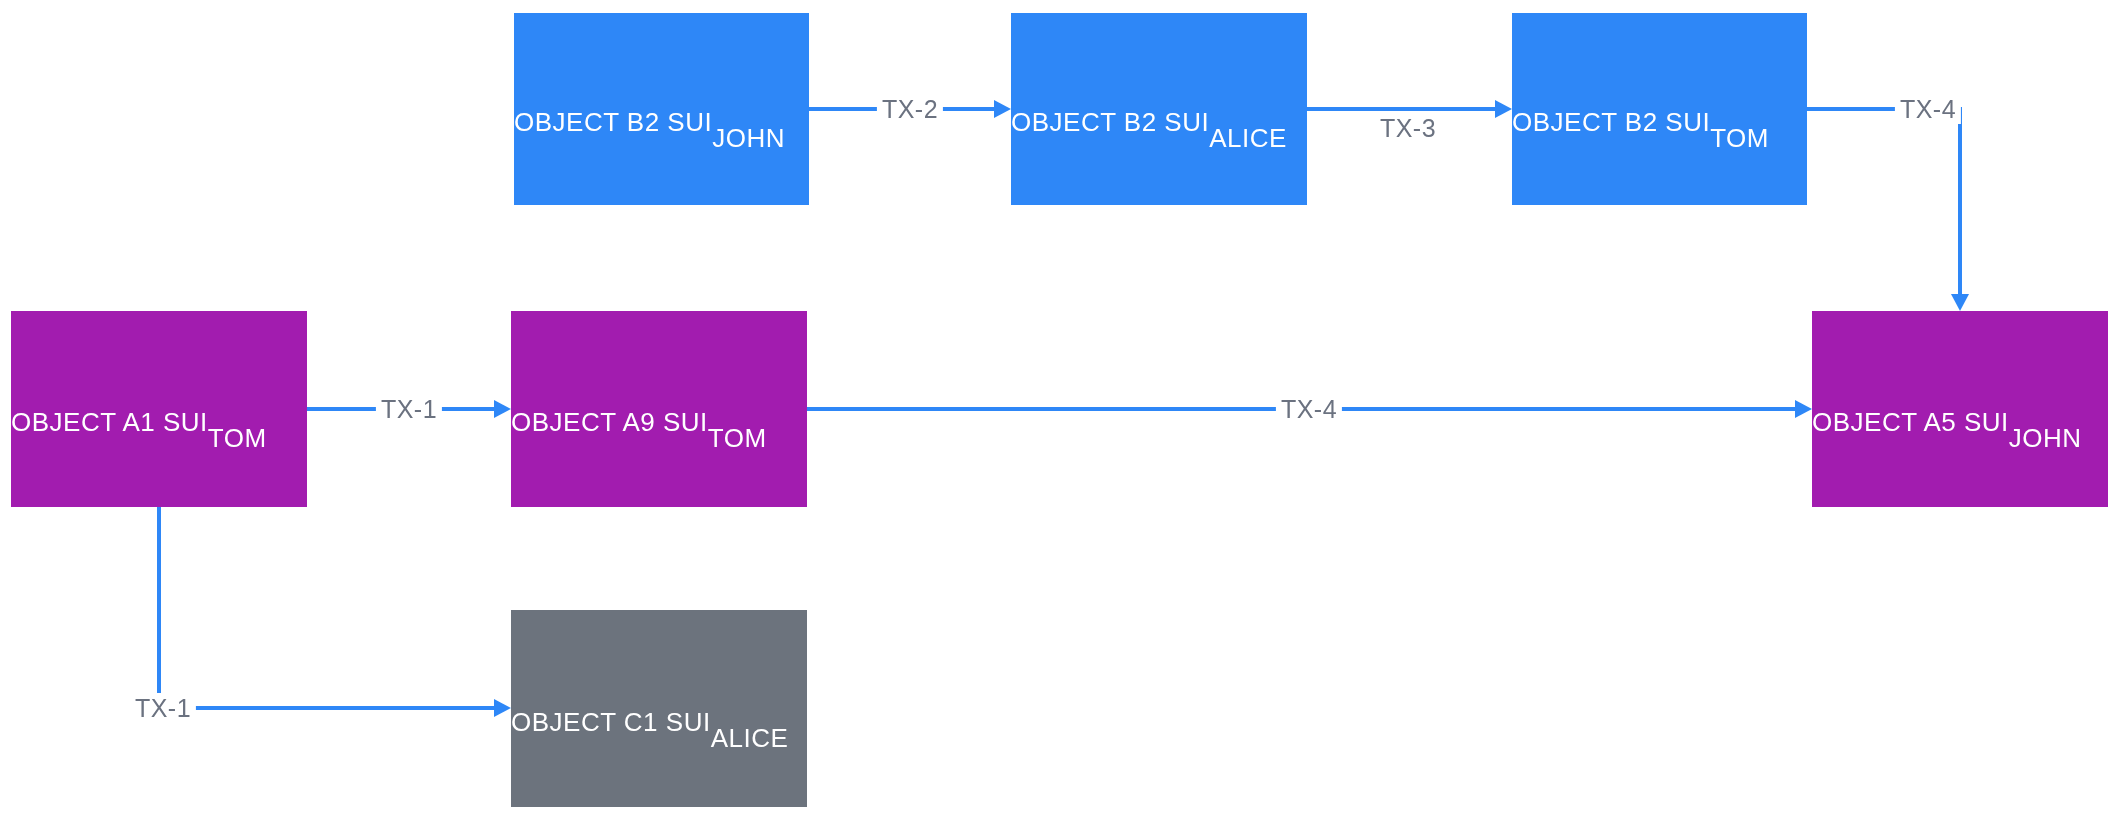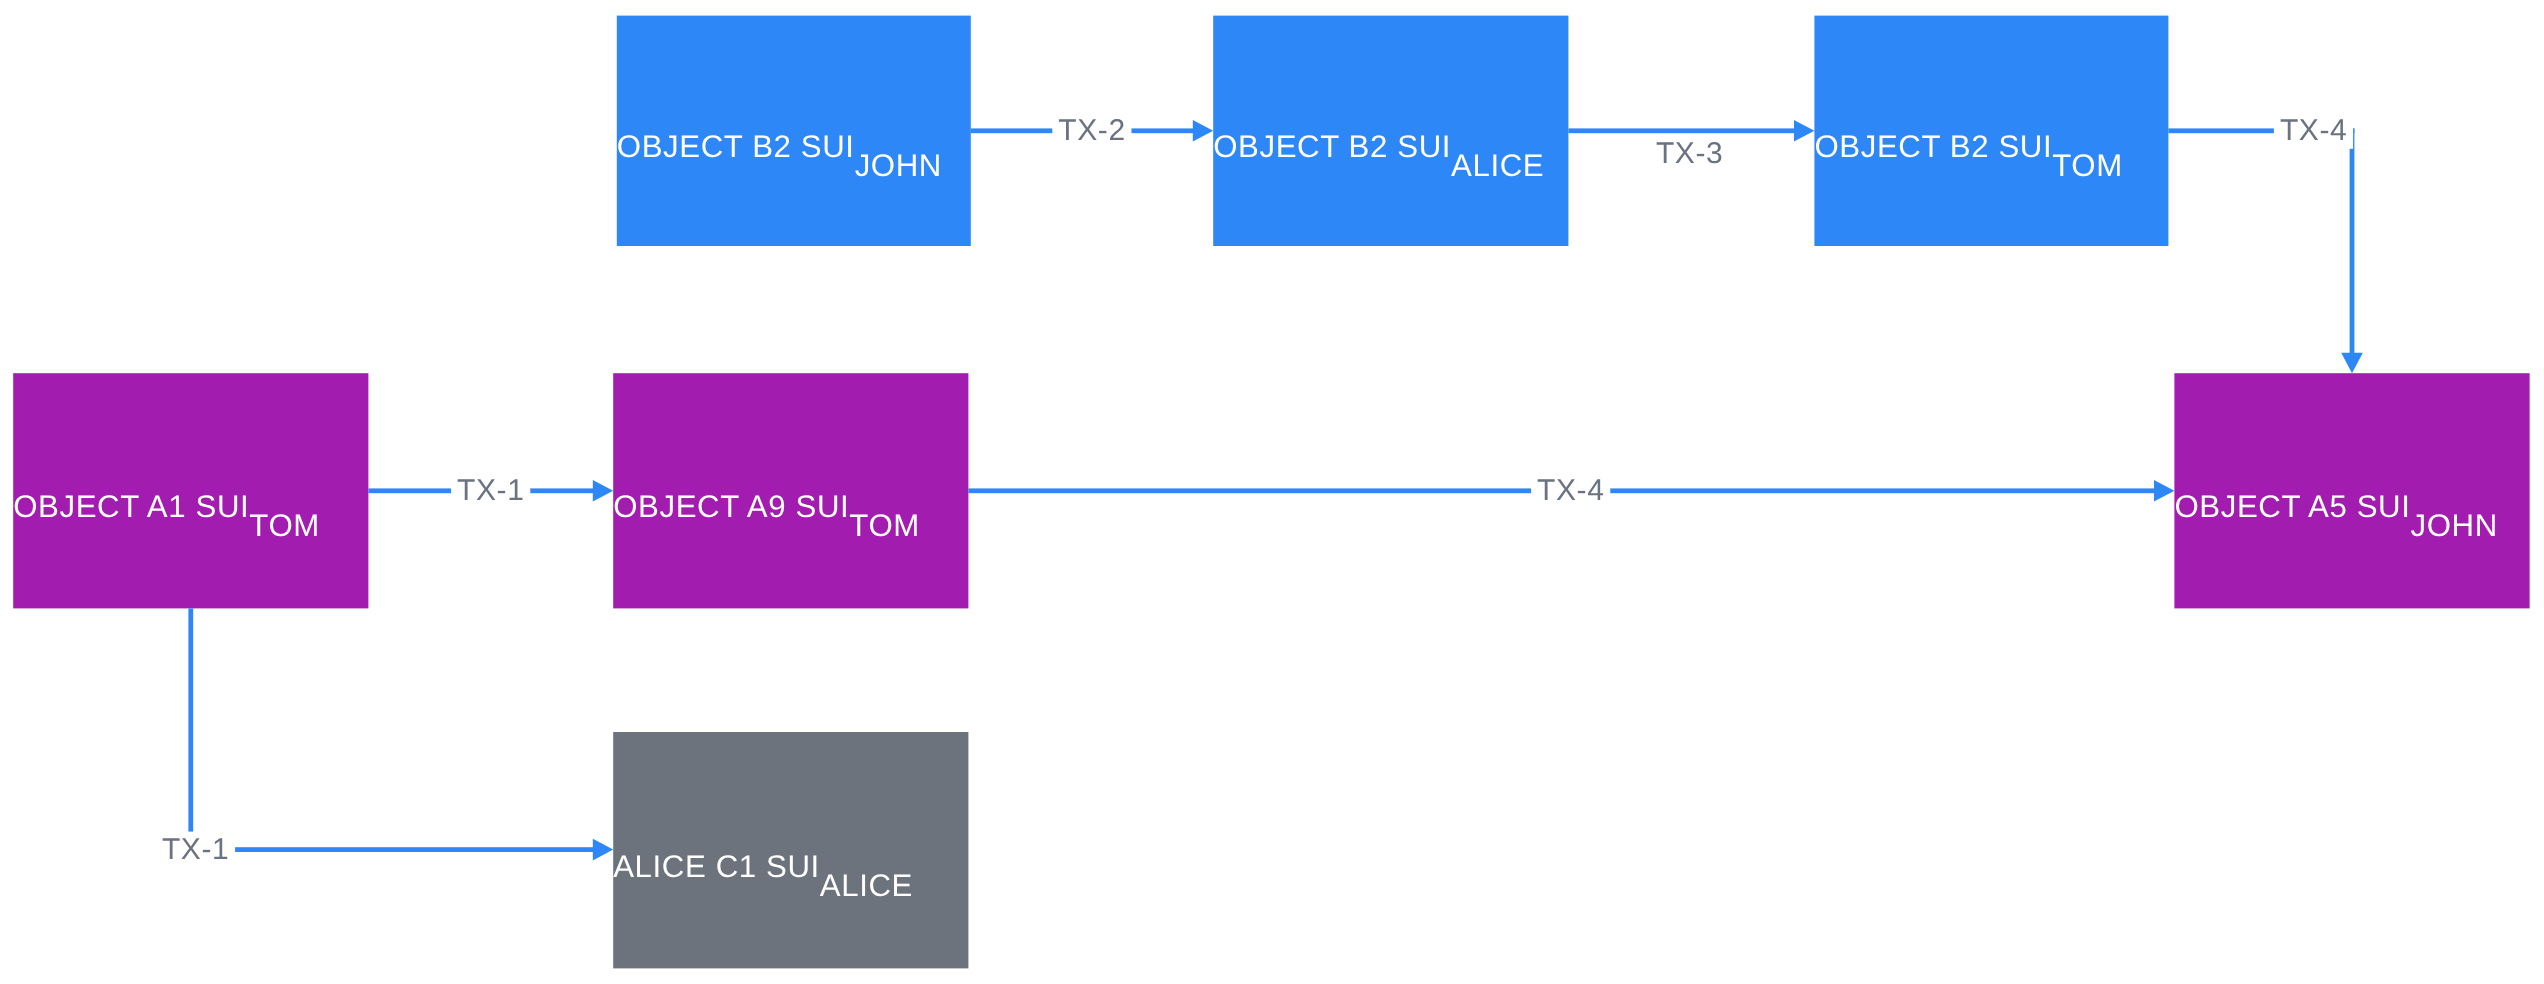--- a/index.html
+++ b/index.html
@@ -117,21 +117,21 @@
     <div class="node-owner">TOM</div>
   </div>
 
   <div class="node black" style="left:1812px; top:311px; width:296px; height:196px;">
     <div class="node-title">OBJECT A</div>
     <div class="node-amount">5 SUI</div>
     <div class="node-owner">JOHN</div>
   </div>
 
   <div class="node gray" style="left:511px; top:610px; width:296px; height:197px;">
-    <div class="node-title">ALICE C</div>
+    <div class="node-title">OBJECT C</div>
     <div class="node-amount">1 SUI</div>
     <div class="node-owner">ALICE</div>
   </div>
 
   <div class="hline" style="left:809px; top:107px; width:187px;"></div>
   <div class="arrow-right" style="left:994px; top:100px;"></div>
   <div class="edge-label" style="left:910px; top:109px;">TX-2</div>
 
   <div class="hline" style="left:1307px; top:107px; width:190px;"></div>
   <div class="arrow-right" style="left:1495px; top:100px;"></div>

